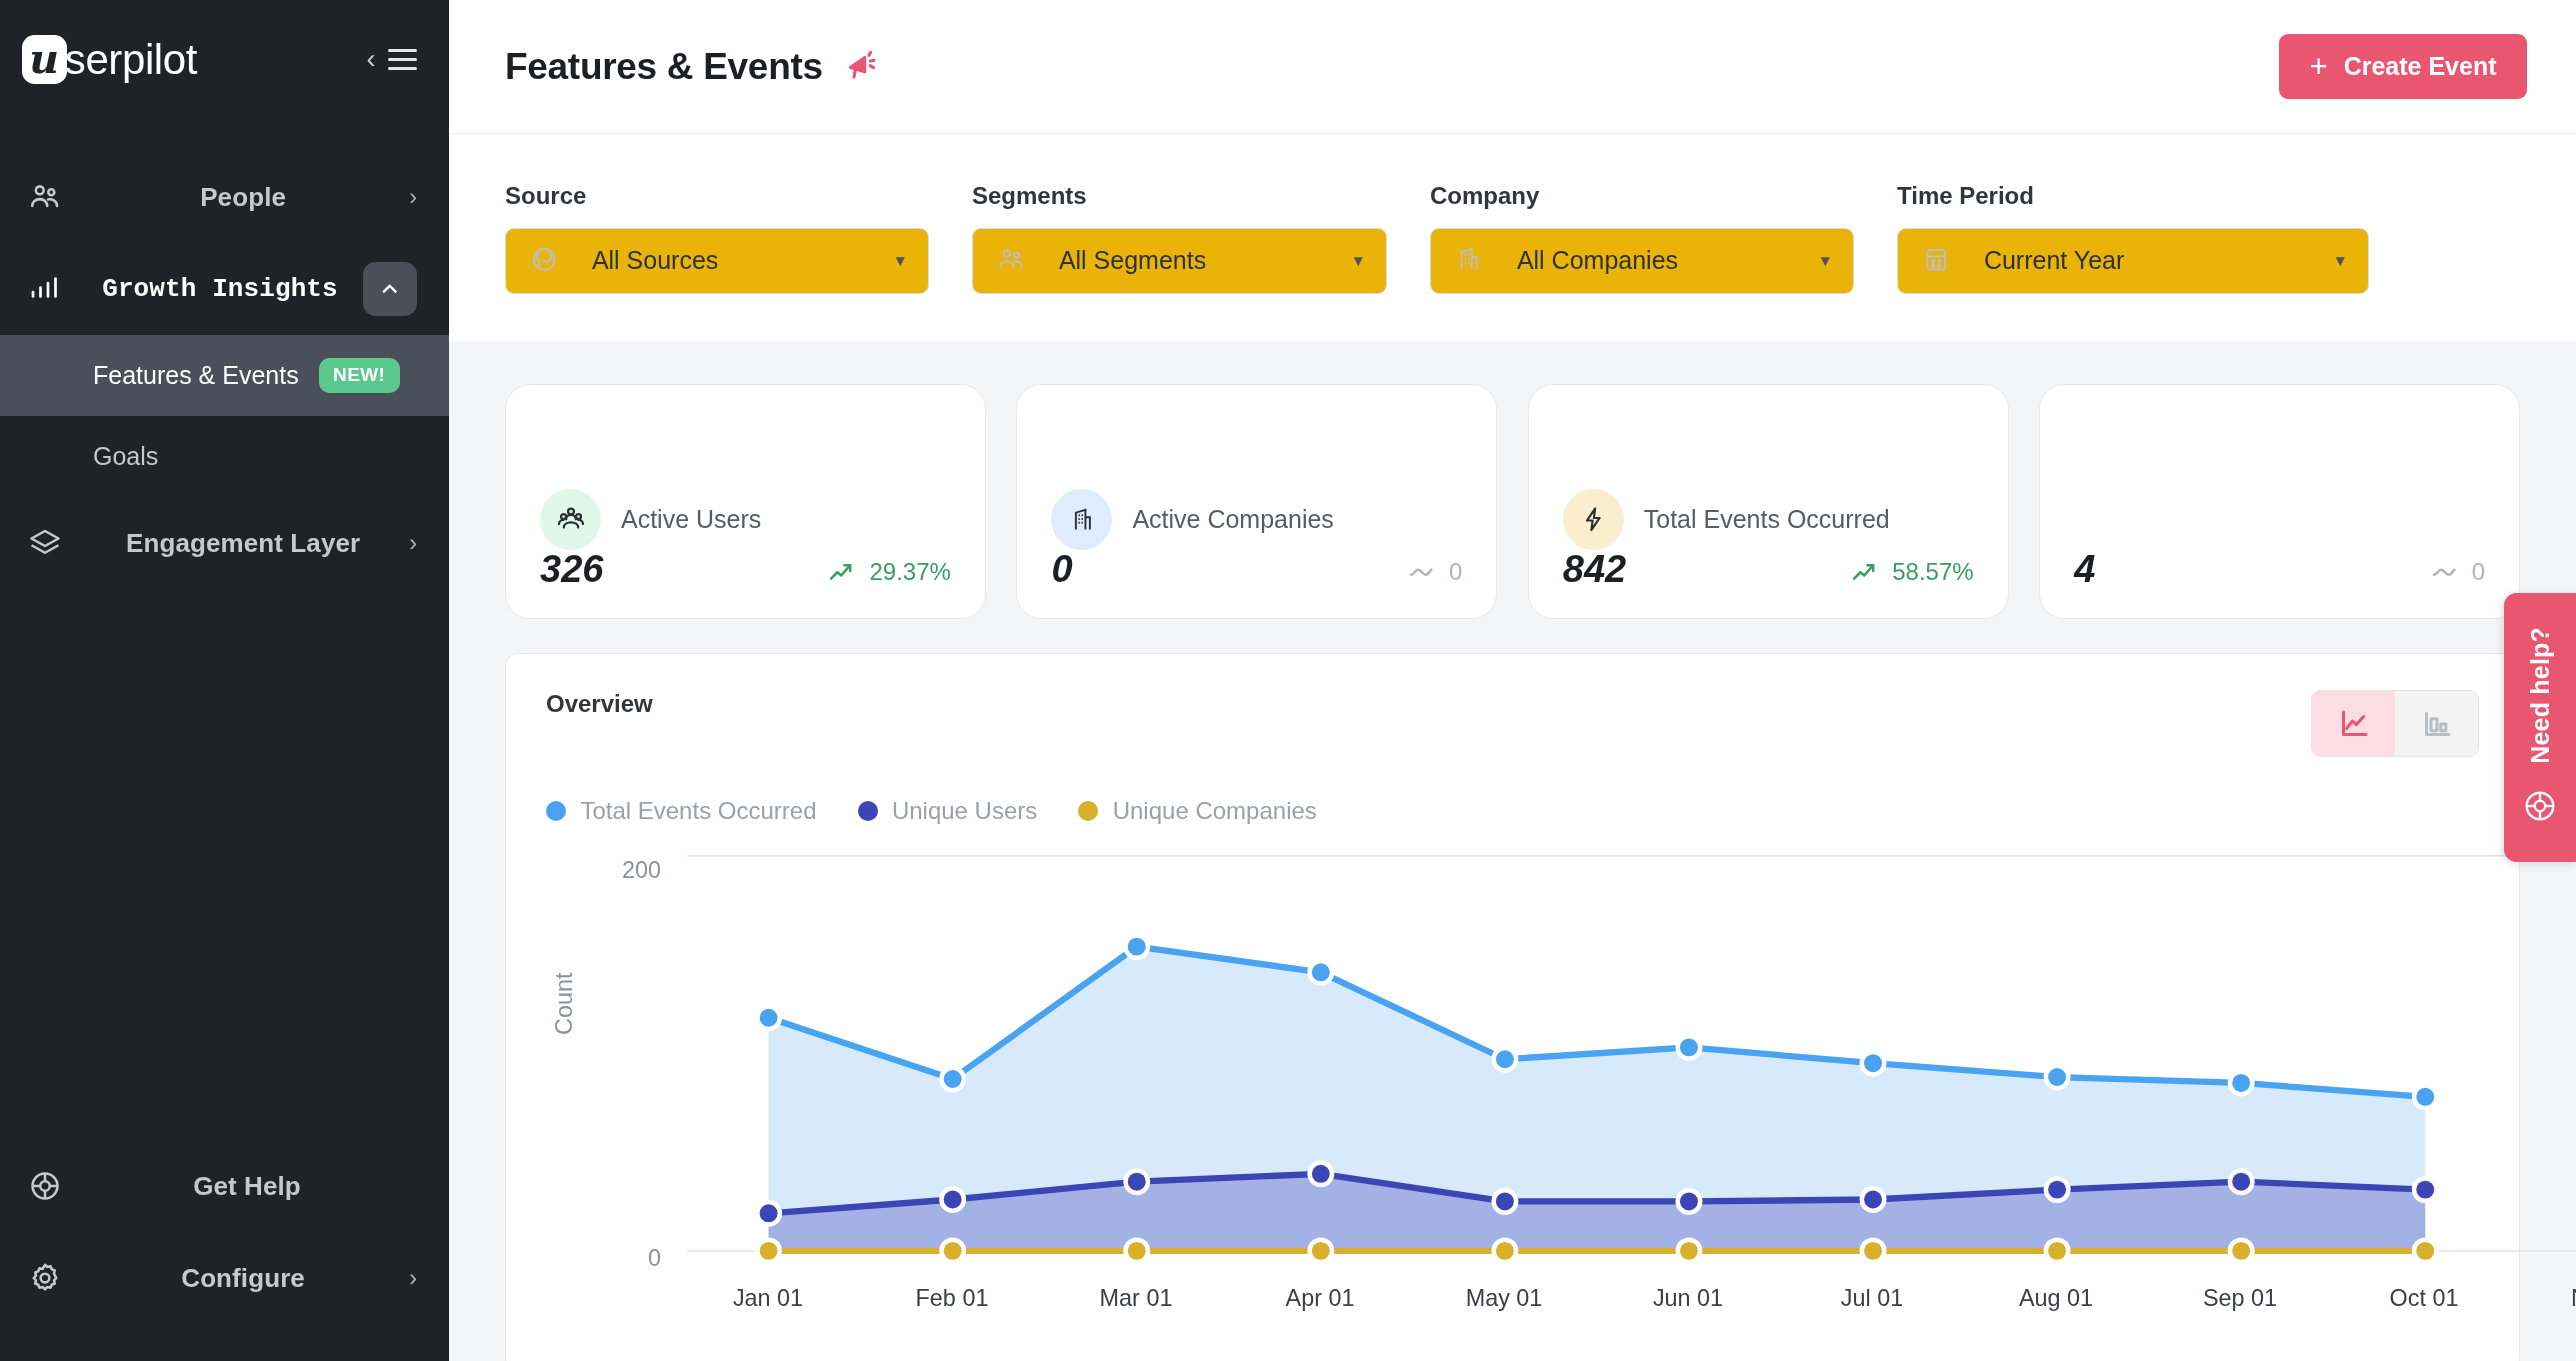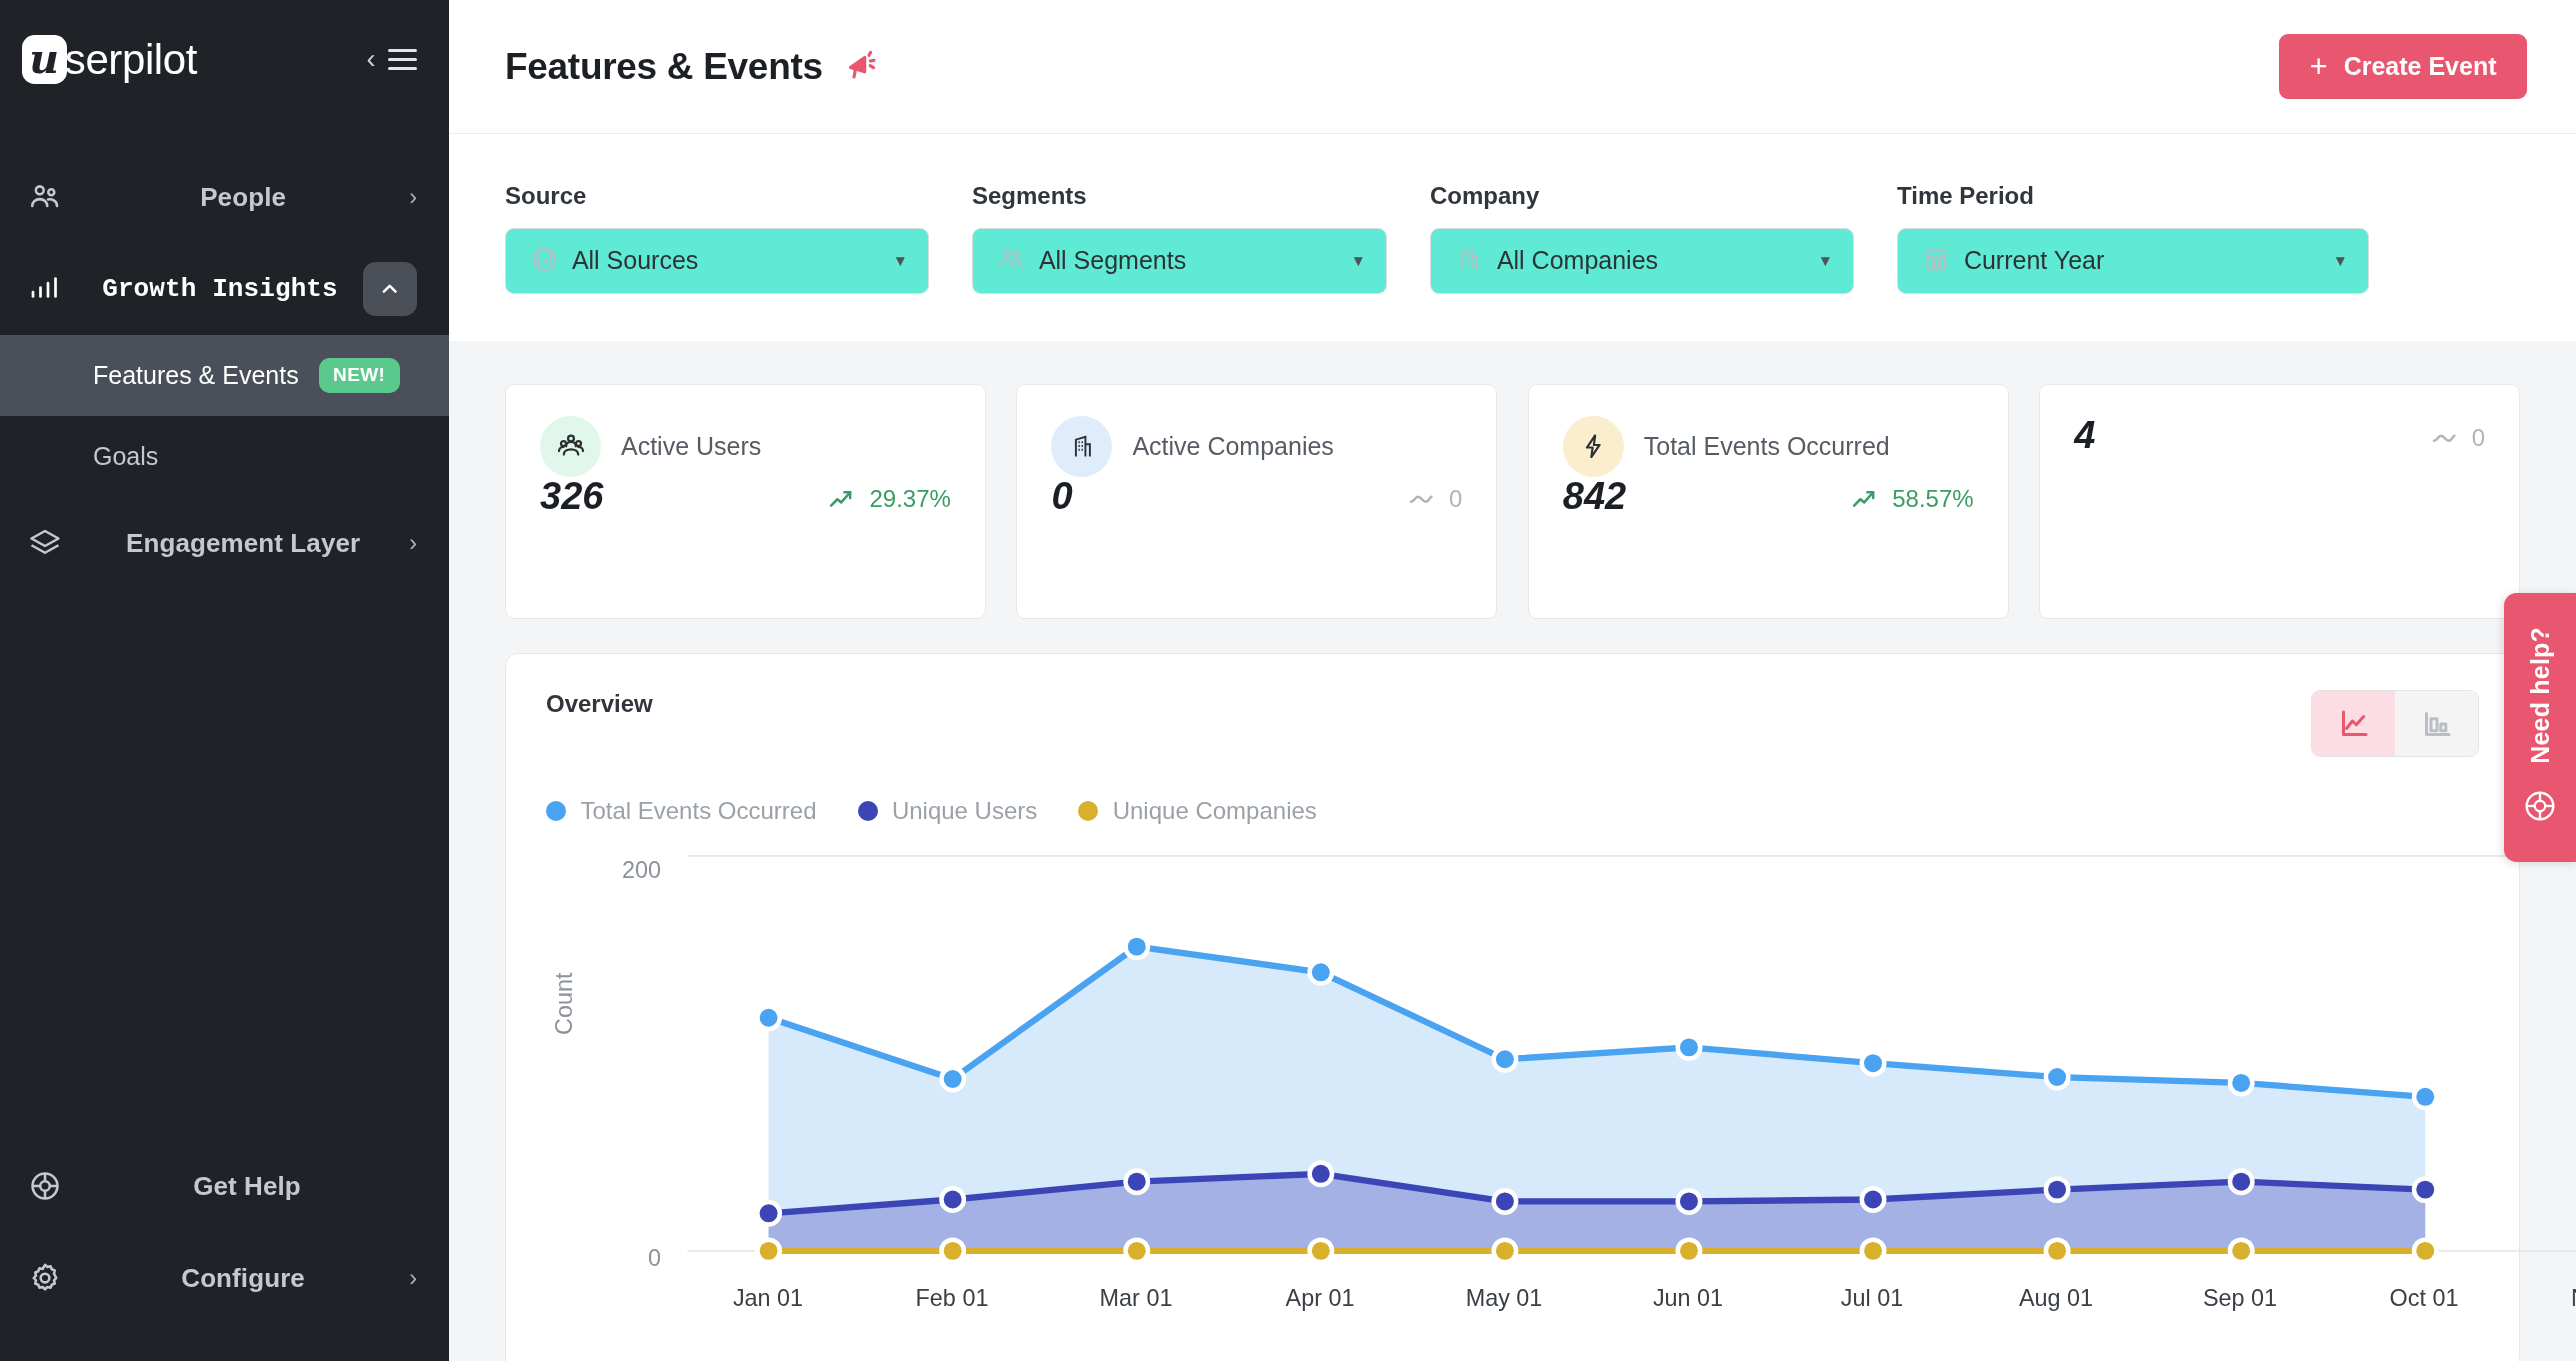--- a/index.html
+++ b/index.html
@@ -94,36 +94,36 @@
 
   .filterbar {
     background: #fff; border-top: 0.9px solid #ececec;
     height: 208px; display: flex; align-items: center;
     padding: 0 56px; gap: 0;
   }
   .filter { margin-right: 43px; }
   .filter-label { font-size: 24px; font-weight: 700; color: #31363c; margin-bottom: 18px; }
   .select {
     height: 66px; border: 0.9px solid #d9dde2; border-radius: 9px;
-    background: #5eead4; display: flex; align-items: center;
-    padding: 0 20px 0 23.4px; gap: 12px; cursor: pointer;
+    background: #eab308; display: flex; align-items: center;
+    padding: 0 20px 0 23.4px; gap: 32px; cursor: pointer;
   }
   .sel-value { font-size: 25px; color: #2d3237; flex: 1; white-space: nowrap; }
   .caret { color: #4d5358; font-size: 15.3px; margin-left: 14.4px; }
   .w-src { width: 424px; }
   .w-seg { width: 415px; }
   .w-co  { width: 424px; }
   .w-tp  { width: 472px; }
 
   
   .cards { display: flex; gap: 30.5px; padding: 43px 56px 0; }
   .card {
-    background: #fff; border: 0.9px solid #e6e8eb; border-radius: 9px;
+    background: #fff; border: 0.9px solid #e6e8eb; border-radius: 25px;
     flex: 1; height: 235px; padding: 30.5px 34px;
-    display: flex; flex-direction: column; justify-content: flex-start;
+    display: flex; flex-direction: column; justify-content: flex-end;
   }
   .card-head { display: flex; align-items: center; gap: 20px; }
   .card-ic {
     width: 61px; height: 61px; border-radius: 50%;
     display: flex; align-items: center; justify-content: center; flex: 0 0 61px;
   }
   .card-title { font-size: 25px; color: #555c63; white-space: nowrap; }
   .card-foot { display: flex; align-items: flex-end; justify-content: space-between; }
   .card-val { font-size: 38px; font-weight: 700; color: #1c1f23; line-height: 1; font-style: italic; }
   .trend { display: flex; align-items: center; gap: 12.6px; font-size: 24px; }

